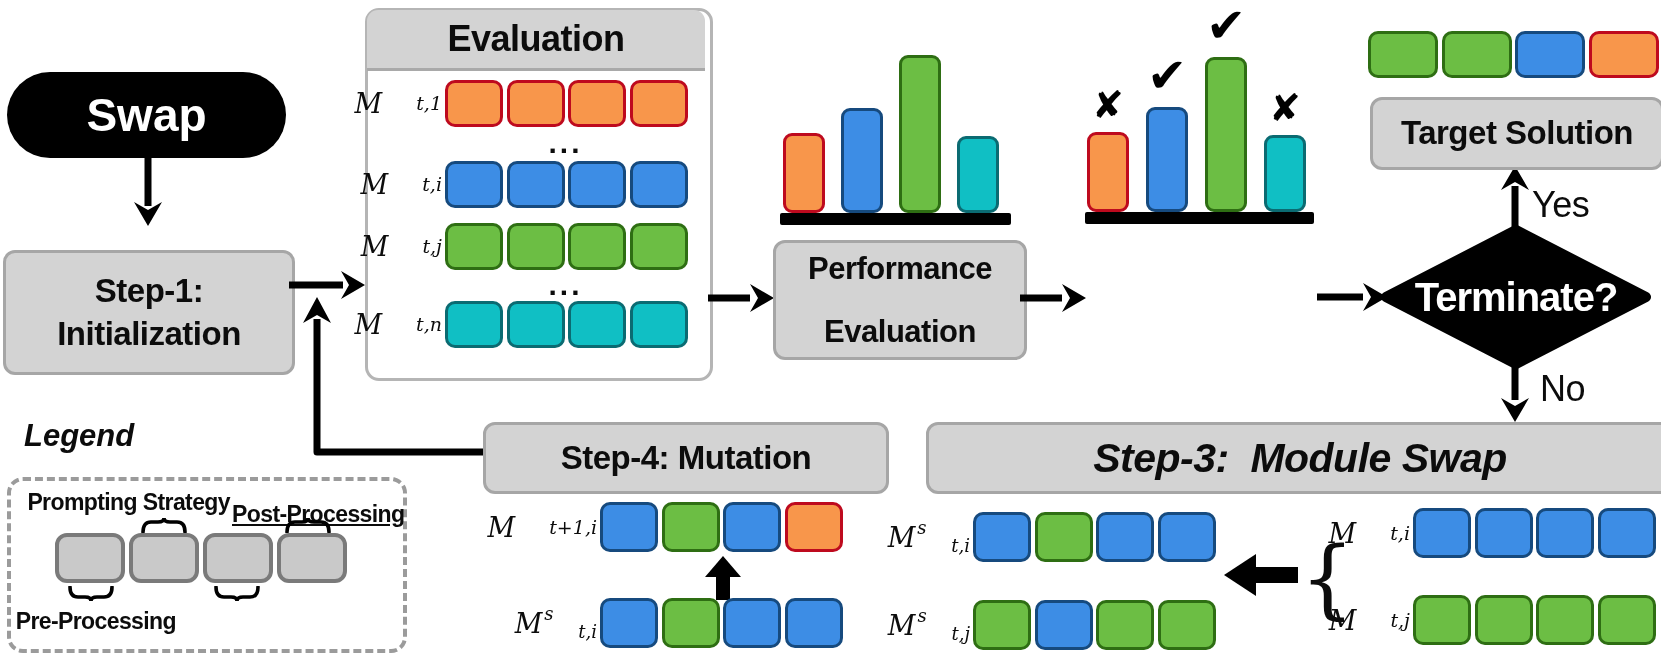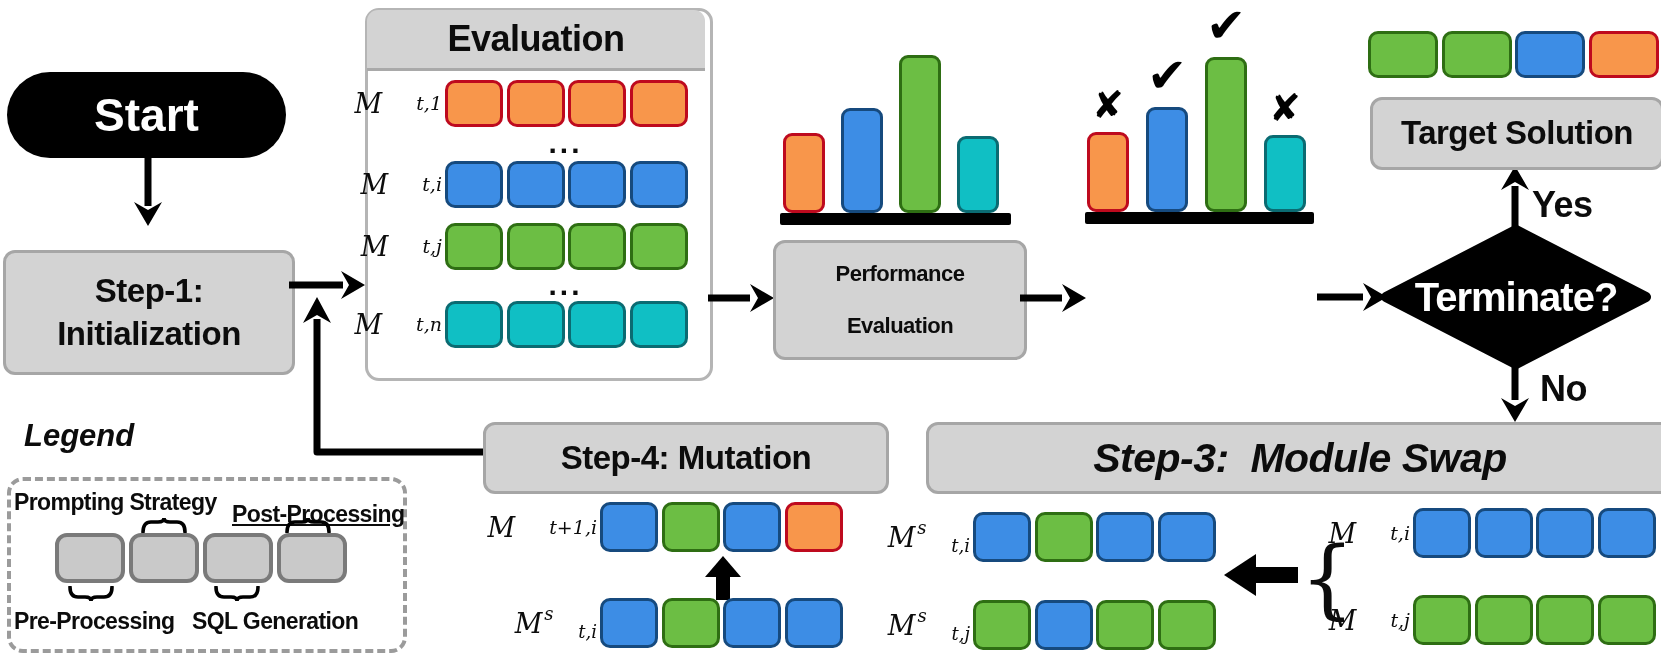--- a/index.html
+++ b/index.html
@@ -37,35 +37,35 @@
   .baseline{background:#000;height:12px;border-radius:2px;}
   .bars{display:flex;align-items:flex-end;}
   .barwrap{display:flex;flex-direction:column;align-items:center;justify-content:flex-end;}
   .bar{width:42px;border:3.5px solid;border-radius:9px;box-sizing:border-box;}
   .mark{line-height:1;margin-bottom:8px;font-weight:bold;font-family:"DejaVu Sans",sans-serif;color:#000;}
   .mark.check{font-size:48px;}
   .mark.cross{font-size:38px;}
   
   #diamond-text{display:flex;align-items:center;justify-content:center;color:#fff;
                 font-weight:bold;font-size:40px;letter-spacing:-1px;}
-  .branch-label{font-weight:bold;font-size:36px;letter-spacing:-0.5px;}
+  .branch-label{font-weight:normal;font-size:36px;letter-spacing:-0.5px;}
   
   #legend-title{font-weight:bold;font-style:italic;font-size:31px;}
   #legend-box{border:4px dashed #9B9B9B;border-radius:16px;background:#fff;}
-  .legend-label{font-weight:bold;font-size:23px;letter-spacing:-0.6px;text-align:left;white-space:nowrap;}
+  .legend-label{font-weight:bold;font-size:23px;letter-spacing:-0.6px;text-align:right;white-space:nowrap;}
   .pre{white-space:pre;}
   svg{display:block;}
 </style>
 </head>
 <body>
 
 <div id="stage">
 
   <div id="start" class="abs" style="left:7px;top:72px;width:279px;height:86px;">
-    <span>Start</span>
+    <span>Swap</span>
   </div>
 
   <svg class="abs" style="left:128px;top:156px" width="40" height="72" viewBox="0 0 40 72">
     <path d="M20,2 L20,50" stroke="#000" stroke-width="7"></path>
     <polygon points="20,70 6,46 20,54 34,46" fill="#000"></polygon>
   </svg>
 
   <div class="gbox abs" style="left:3px;top:226px;width:286px;height:119px;font-size:33px;margin-top:24px;">
     <div class="l">Step-1:</div>
     <div class="l">Initialization</div>
@@ -151,21 +151,21 @@
       </div>
       <div class="barwrap">
         <div class="bar" style="height: 158px; background: rgb(108, 190, 68); border-color: rgb(46, 110, 19);"></div>
       </div>
       <div class="barwrap">
         <div class="bar" style="height: 77px; background: rgb(16, 191, 196); border-color: rgb(11, 107, 114);"></div>
       </div>
     </div>
   <div class="baseline abs" style="left:780px;top:213px;width:231px;"></div>
 
-  <div class="gbox abs" style="left:773px;top:240px;width:248px;height:114px;font-size:22px;gap:23px;">
+  <div class="gbox abs" style="left:773px;top:240px;width:248px;height:114px;font-size:31px;gap:23px;">
     <div class="l">Performance</div>
     <div class="l">Evaluation</div>
   </div>
 
   <svg class="abs" style="left:1018px;top:278px" width="70" height="40" viewBox="0 0 70 40">
     <path d="M2,20 L44,20" stroke="#000" stroke-width="7"></path>
     <polygon points="68,20 44,6 52,20 44,34" fill="#000"></polygon>
   </svg>
 
   <div class="bars abs" id="sel-bars" style="left:1087px;top:13px;height:199px;gap:17px;">
@@ -343,15 +343,14 @@
       <div class="cell" style="background: rgb(201, 201, 201); border-color: rgb(122, 122, 122);"></div>
     </div>
 
   <svg class="abs" style="left:68px;top:586px" width="46" height="16" viewBox="0 0 46 16">
     <path d="M2,1 Q2,11 10,11 L17,11 Q23,11 23,15 Q23,11 29,11 L36,11 Q44,11 44,1" fill="none" stroke="#000" stroke-width="3.6" stroke-linecap="round"></path>
   </svg>
   <svg class="abs" style="left:214px;top:586px" width="46" height="16" viewBox="0 0 46 16">
     <path d="M2,1 Q2,11 10,11 L17,11 Q23,11 23,15 Q23,11 29,11 L36,11 Q44,11 44,1" fill="none" stroke="#000" stroke-width="3.6" stroke-linecap="round"></path>
   </svg>
   <div class="legend-label abs" style="left:14px;top:608px;width:162px;">Pre-Processing</div>
-  <div class="legend-label abs" style="left:192px;top:608px;width:176px;">SQL Generation</div>
 
 </div>
 
 </body></html>

